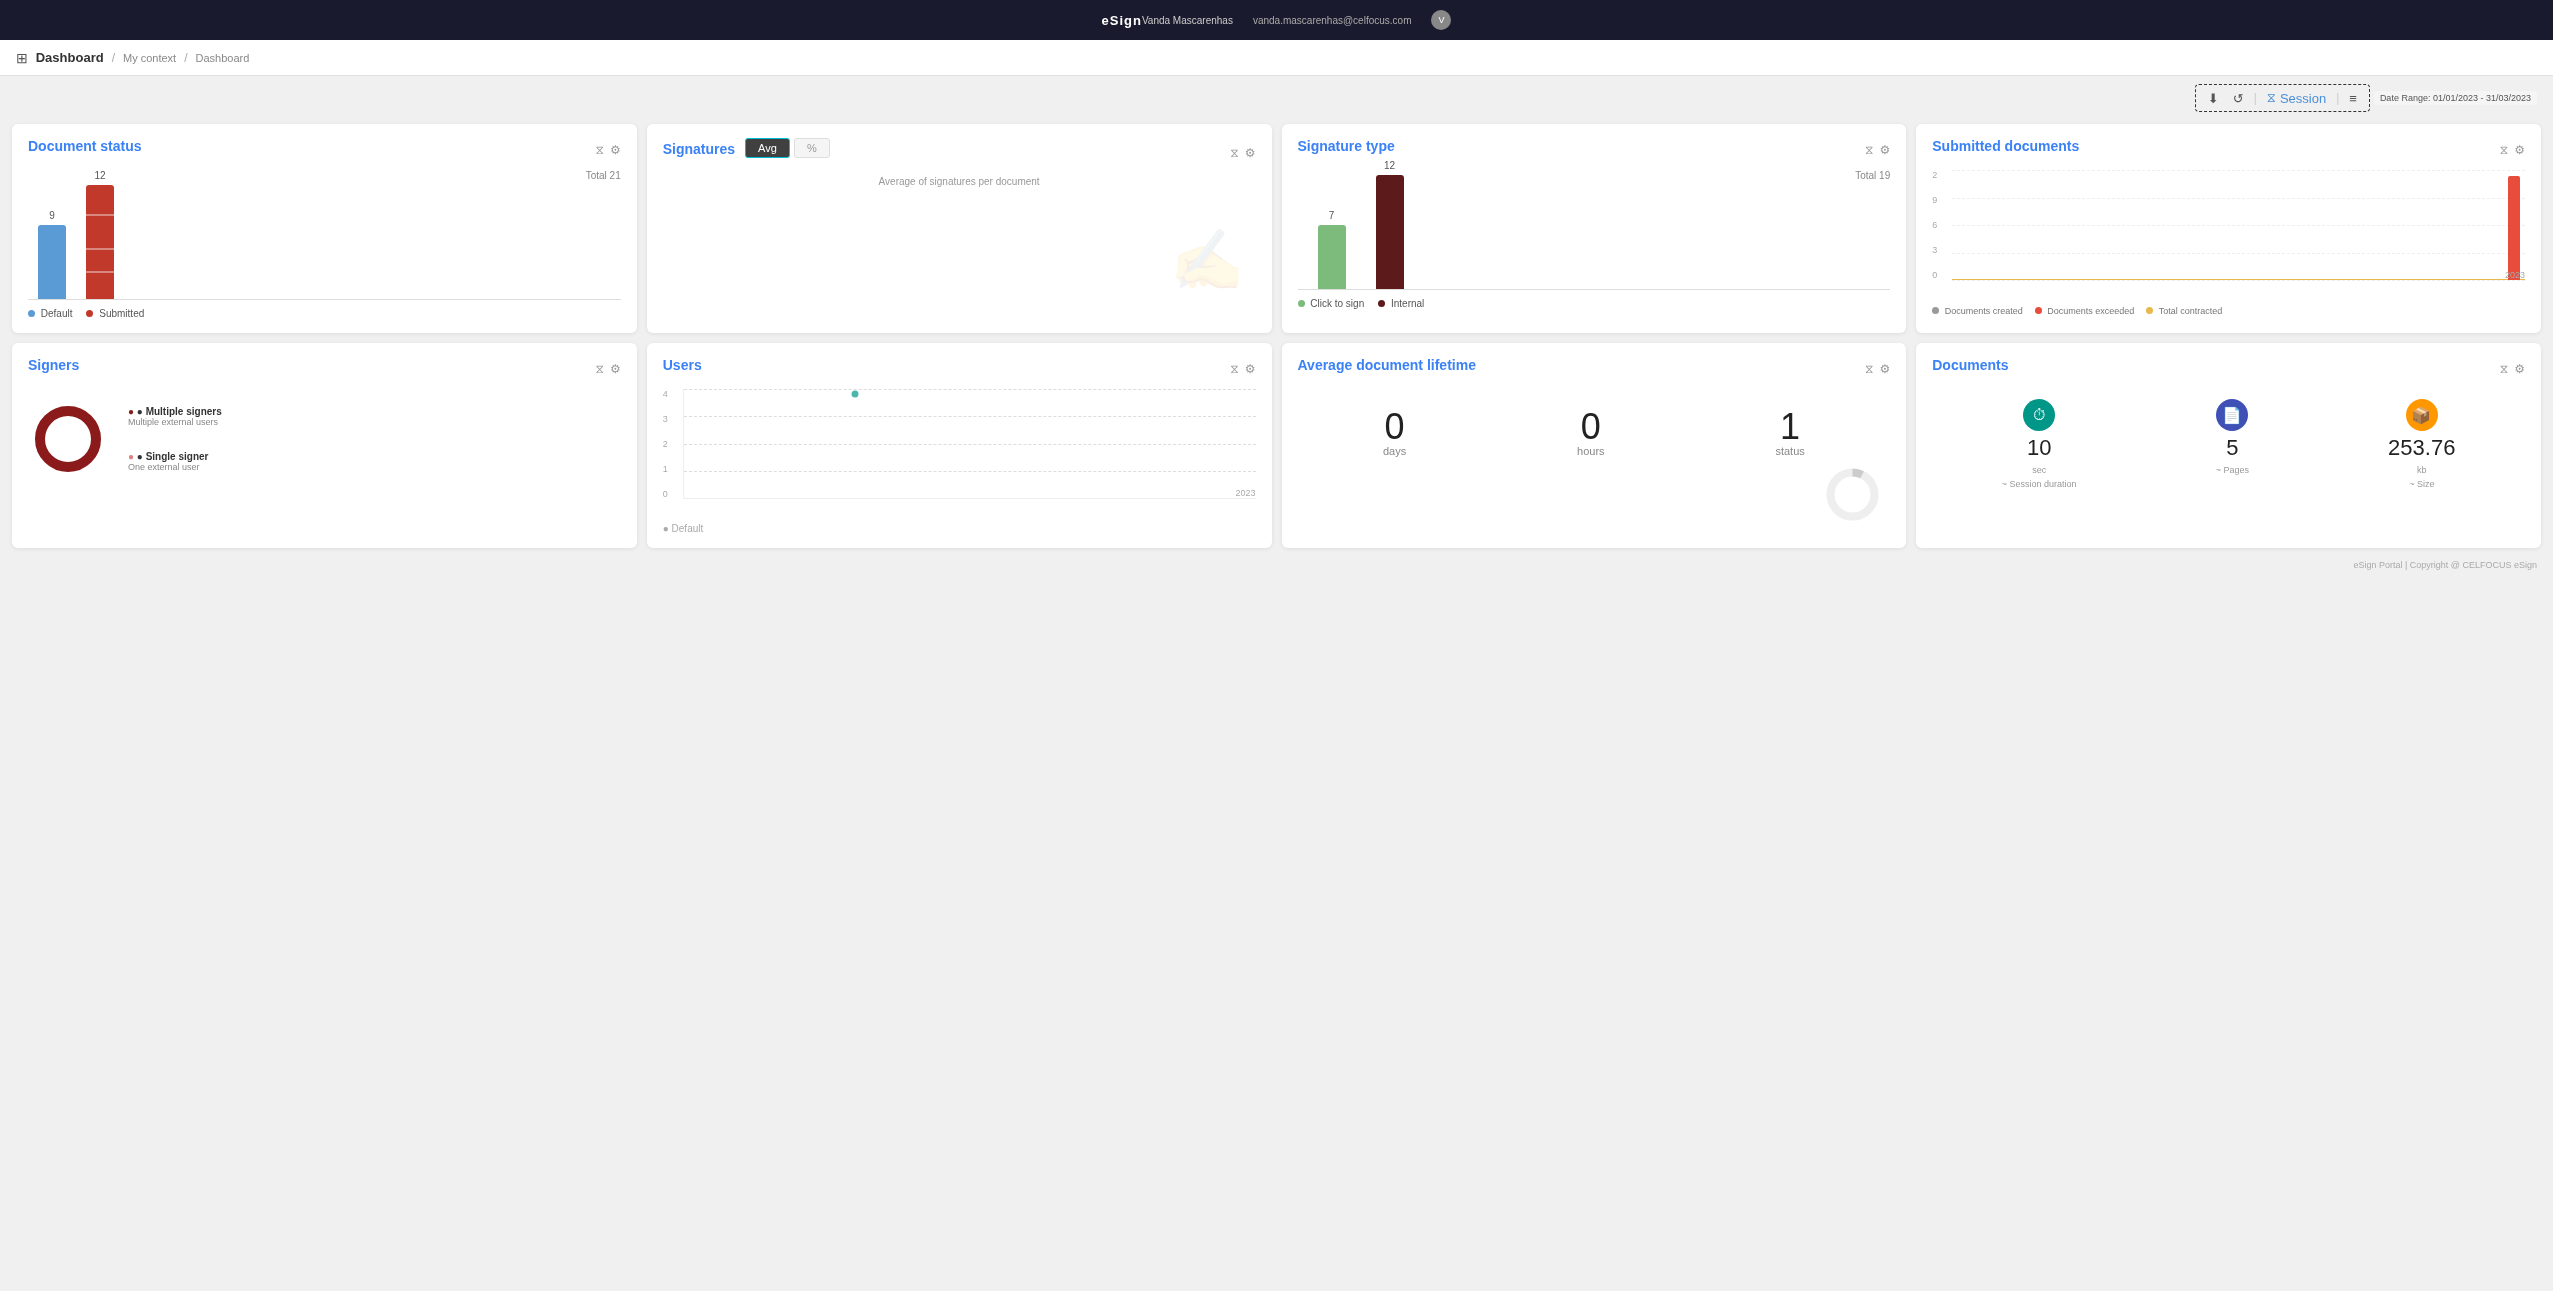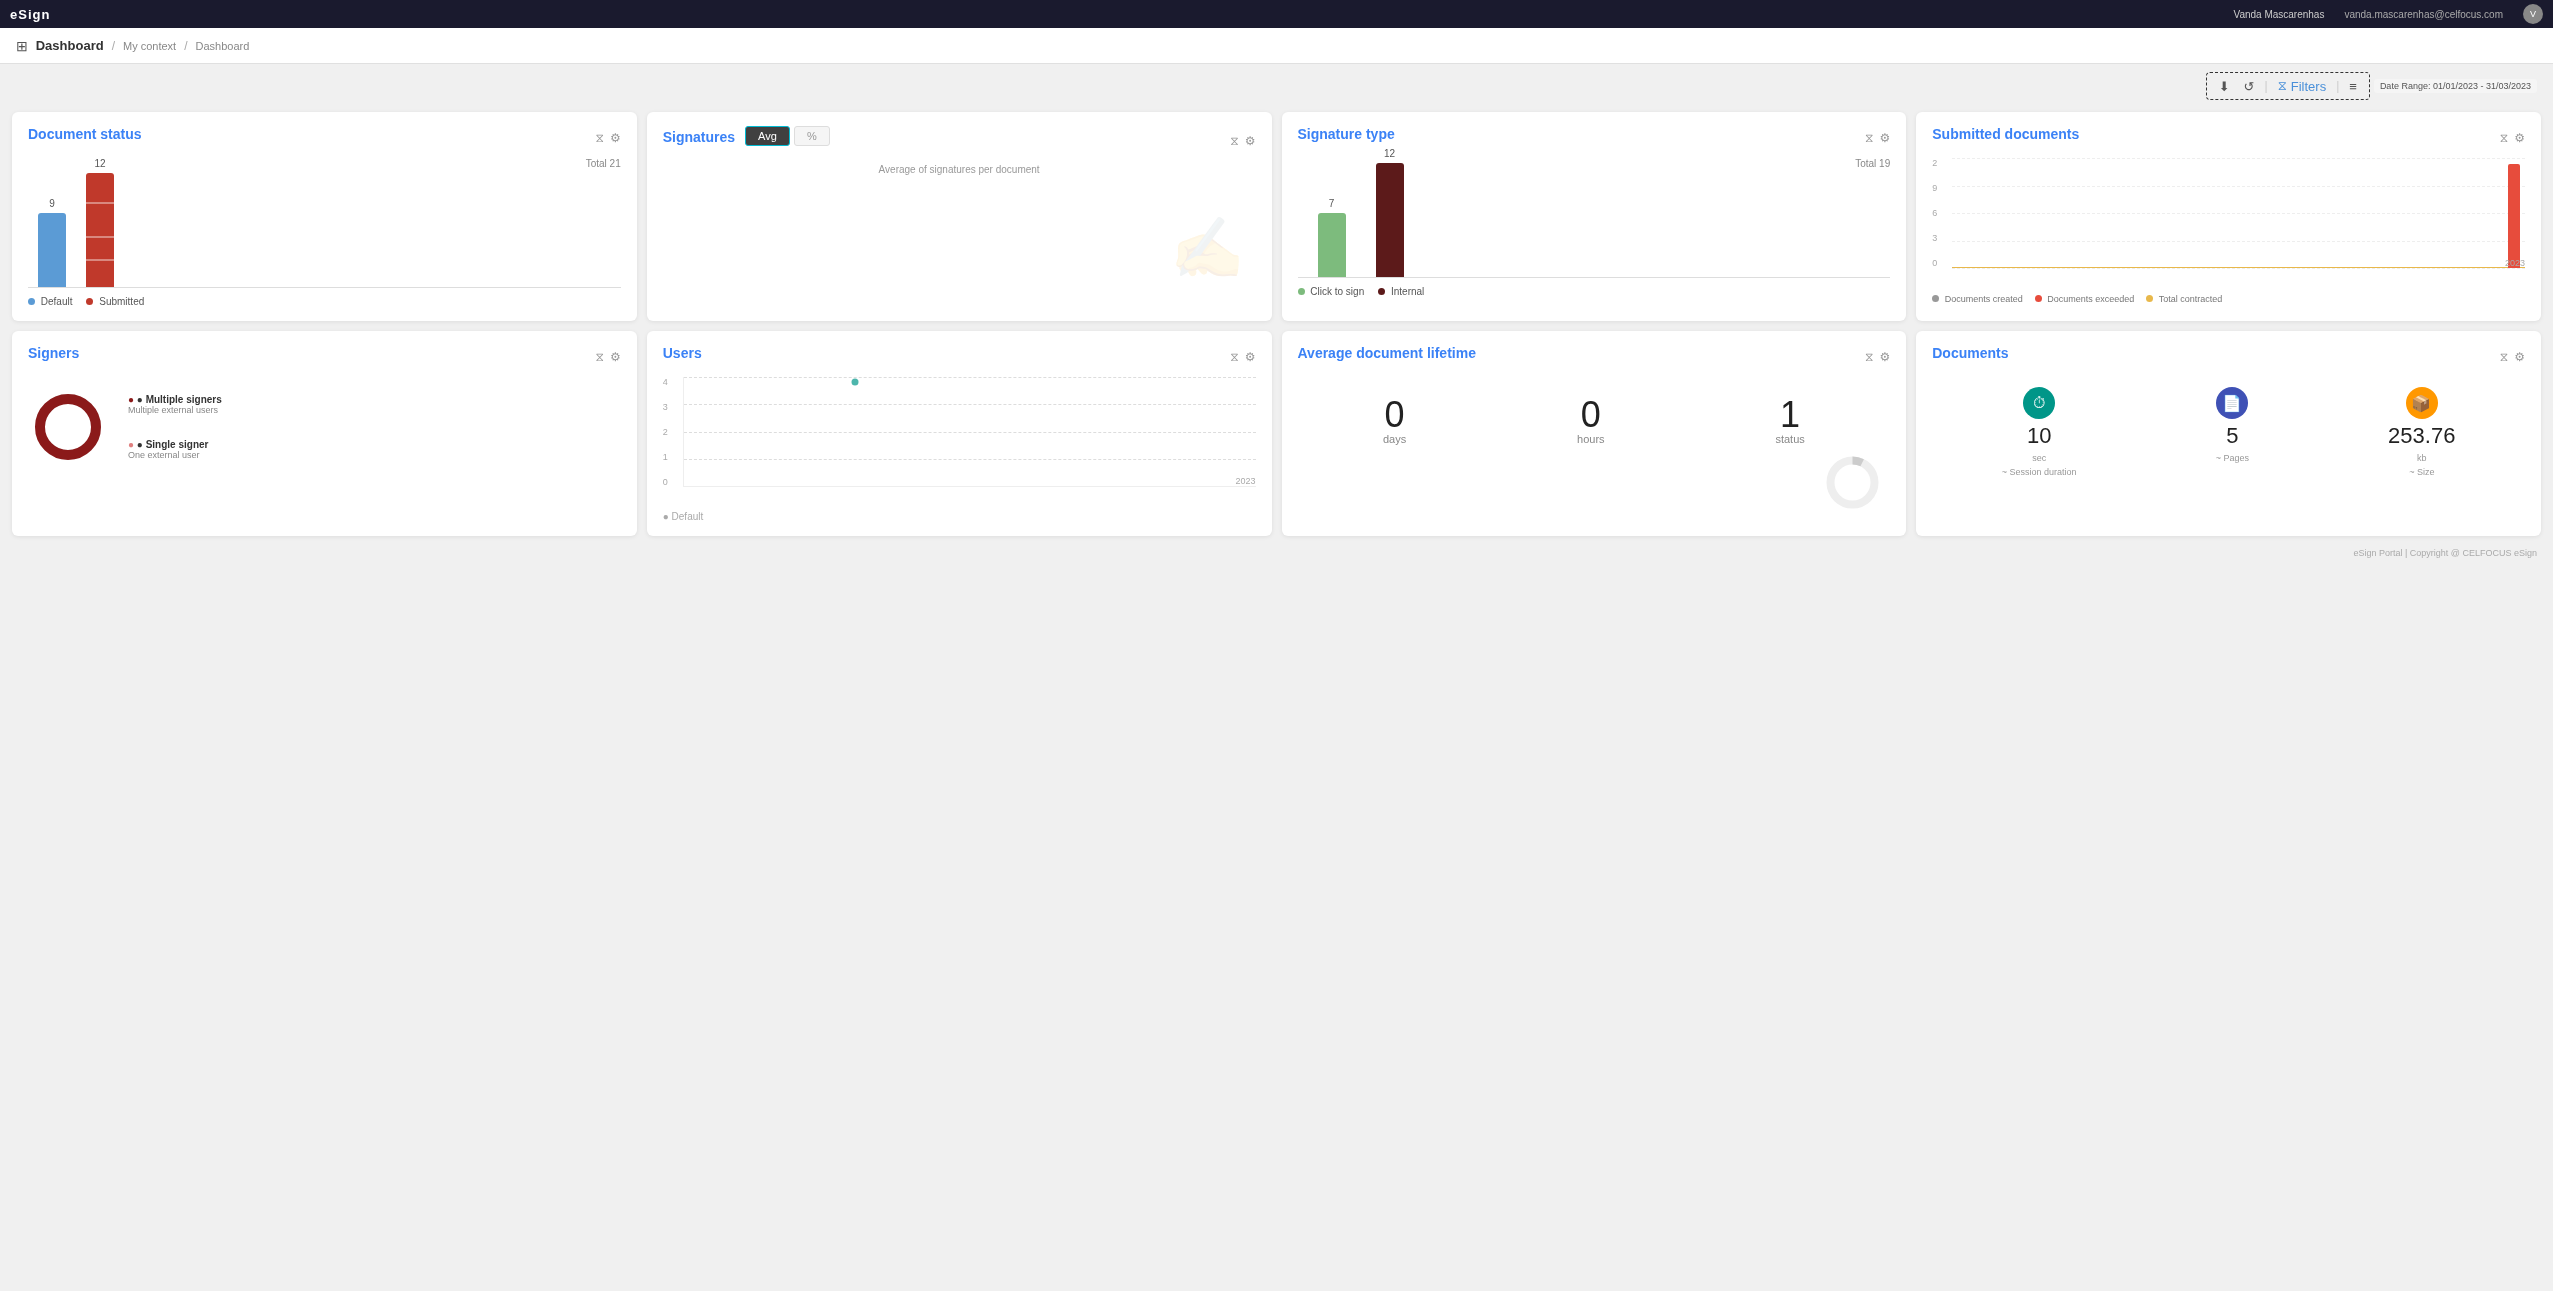--- a/index.html
+++ b/index.html
@@ -1,24 +1,24 @@
 <!DOCTYPE html>
 <html><head>
   <meta charset="utf-8">
   <style>
     * { box-sizing: border-box; margin: 0; padding: 0; }
     body { font-family: 'Segoe UI', Arial, sans-serif; background: #f0f0f0; font-size: 12px; color: #333; }
 
     
     .navbar {
       background: #1a1a2e;
-      height: 28px;
-      display: flex;
-      align-items: center;
-      justify-content: space-between;
+      height: 40px;
+      display: flex;
+      align-items: center;
+      justify-content: center;
       padding: 0 10px;
     }
     .navbar-logo { color: #fff; font-size: 13px; font-weight: bold; letter-spacing: 1px; }
     .navbar-user { display: flex; align-items: center; gap: 20px; color: #ccc; font-size: 10px; }
     .navbar-avatar { width: 20px; height: 20px; border-radius: 50%; background: #888; display: flex; align-items: center; justify-content: center; color: #fff; font-size: 9px; }
 
     
     .breadcrumb-bar {
       background: #fff;
       height: 36px;
@@ -375,21 +375,21 @@
   <div class="toolbar-group">
     <button class="toolbar-btn">
       <span>⬇</span>
     </button>
     <button class="toolbar-btn">
       <span>↺</span>
     </button>
     <span class="toolbar-divider">|</span>
     <button class="toolbar-btn active">
       <span>⧖</span>
-      <span>Filters</span>
+      <span>Session</span>
     </button>
     <span class="toolbar-divider">|</span>
     <button class="toolbar-btn">
       <span>≡</span>
     </button>
   </div>
   <div class="date-range">Date Range: 01/01/2023 - 31/03/2023</div>
 </div>
 
 <div class="dashboard">

